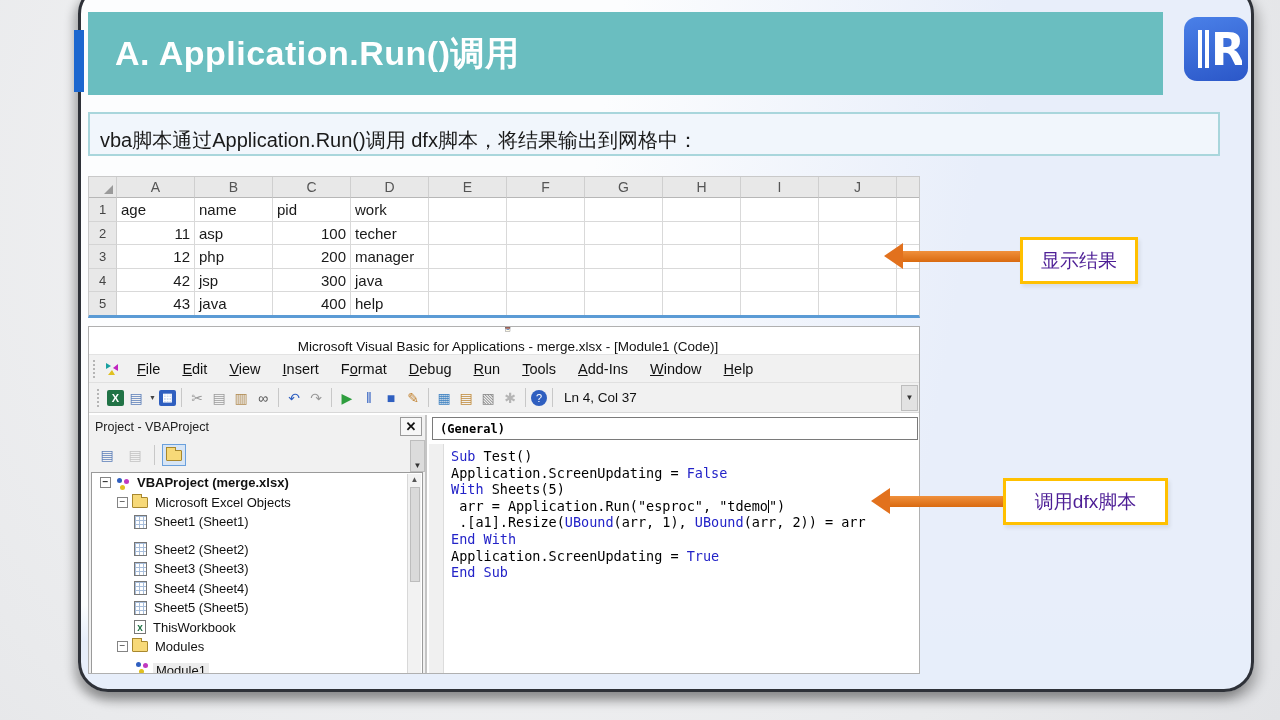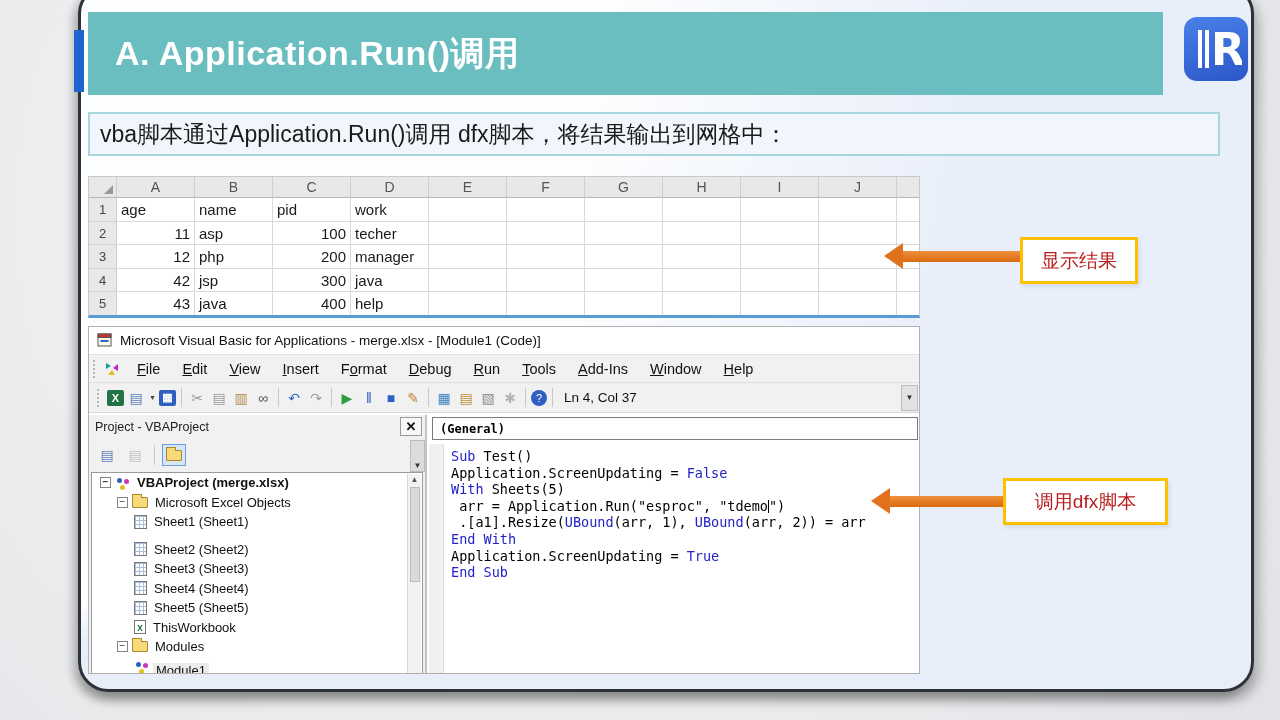--- a/index.html
+++ b/index.html
@@ -19,22 +19,22 @@
   .header-bar { position:absolute; left:88px; top:12px; width:1075px; height:83px;
     background:#6abec0; display:flex; align-items:center; }
   .header-accent { position:absolute; left:74px; top:30px; width:10px; height:62px; background:#1c67cf; }
   .page-title { color:#fff; font-size:34px; font-weight:bold; padding-left:27px; letter-spacing:.5px; }
   .logo { position:absolute; left:1184px; top:17px; width:64px; height:64px; border-radius:13px;
     background:linear-gradient(165deg,#4a80e8,#2b57c8); display:flex; align-items:center; justify-content:center; }
   .logo svg { display:block; }
 
   
   .subtitle-box { position:absolute; left:88px; top:112px; width:1132px; height:44px;
-    border:2px solid #a9d6dc; background:#f1f6fc; display:flex; align-items:center;
-    font-size:23px; color:#1a1a1a; padding-left:10px; }
+    border:2px solid #a9d6dc; background:#f1f6fc; display:flex; align-items:flex-end;
+    font-size:20px; color:#1a1a1a; padding-left:10px; }
 
   
   .excel { position:absolute; left:88px; top:176px; width:832px; height:142px;
     background:#fff; border:1px solid #c9c9c9; border-bottom:3px solid #5b9bd5; overflow:hidden;
     font-size:15px; color:#1a1a1a; }
   .xrow, .xhead { display:flex; }
   .xhead { height:21px; }
   .xh { width:78px; background:#e8e8e8; border-right:1px solid #cfcfcf; border-bottom:1px solid #b7b7b7;
     text-align:center; font-size:14px; color:#555; line-height:20px; flex:none; }
   .xh.corner { width:28px; position:relative; }
@@ -45,21 +45,21 @@
   .xnum { width:28px; flex:none; background:#e8e8e8; border-right:1px solid #cfcfcf; border-bottom:1px solid #d4d4d4;
     text-align:center; font-size:13px; color:#444; line-height:23px; }
   .xc { width:78px; flex:none; border-right:1px solid #d9d9d9; border-bottom:1px solid #d9d9d9;
     padding:0 4px; line-height:23px; white-space:nowrap; overflow:hidden; }
   .xc.num { text-align:right; }
 
   
   .vba { position:absolute; left:88px; top:326px; width:832px; height:348px;
     background:#fff; border:1px solid #b0b0b0; overflow:hidden; }
   .vba-title { height:27px; display:flex; align-items:center; gap:7px; padding-left:8px;
-    font-size:13.5px; color:#111; background:#fff; }
+    font-size:13.5px; color:#111; background:#fff;flex-direction:column; }
   .vba-menubar { height:29px; background:#f1f1f1; border-top:1px solid #e3e3e3; border-bottom:1px solid #e0e0e0;
     display:flex; align-items:center; font-size:14.5px; color:#111; }
   .grip { width:4px; height:18px; border-left:2px dotted #b5b5b5; margin:0 5px 0 4px; }
   .menu-item { padding:3px 11px; }
   .menu-item u { text-decoration:underline; }
   .vba-toolbar { height:30px; background:#f1f1f1; border-bottom:1px solid #d8d8d8;
     display:flex; align-items:center; padding-left:4px; }
   .ticon { width:20px; height:19px; display:flex; align-items:center; justify-content:center;
     font-size:14px; margin:0 1px; }
   .ticon.boxed { border-radius:2px; font-size:11px; font-weight:bold; width:17px; height:16px; }
@@ -121,21 +121,21 @@
   .code-margin { position:absolute; left:0; top:29px; bottom:0; width:15px; background:#f0f0f0;
     border-right:1px solid #dcdcdc; }
   .code-lines { position:absolute; left:22px; top:33px; right:0; bottom:0;
     font-family:"DejaVu Sans Mono", monospace; font-size:13.5px; line-height:16.6px;
     white-space:pre; color:#000; }
   .kw { color:#2323c8; }
   .caret { display:inline-block; width:1px; height:13px; background:#000; vertical-align:-2px; }
 
   
   .callout { position:absolute; background:#fff; border:3px solid #ffc000;
-    color:#b91c1c; font-size:19px; display:flex; align-items:center; justify-content:center;
+    color:#4c1d95; font-size:19px; display:flex; align-items:center; justify-content:center;
     box-shadow:2px 3px 4px rgba(0,0,0,.08); z-index:5; }
   .callout-1 { left:1020px; top:237px; width:118px; height:47px; }
   .callout-2 { left:1003px; top:478px; width:165px; height:47px; }
   .arrow { position:absolute; height:11px; background:linear-gradient(180deg,#f0903c,#d96a10); z-index:5; }
   .arrow:before { content:""; position:absolute; left:-19px; top:-8px;
     border-top:13px solid transparent; border-bottom:13px solid transparent; border-right:19px solid #e2711d; }
   .arrow-1 { left:903px; top:251px; width:117px; }
   .arrow-2 { left:890px; top:496px; width:113px; }
 </style>
 </head>

